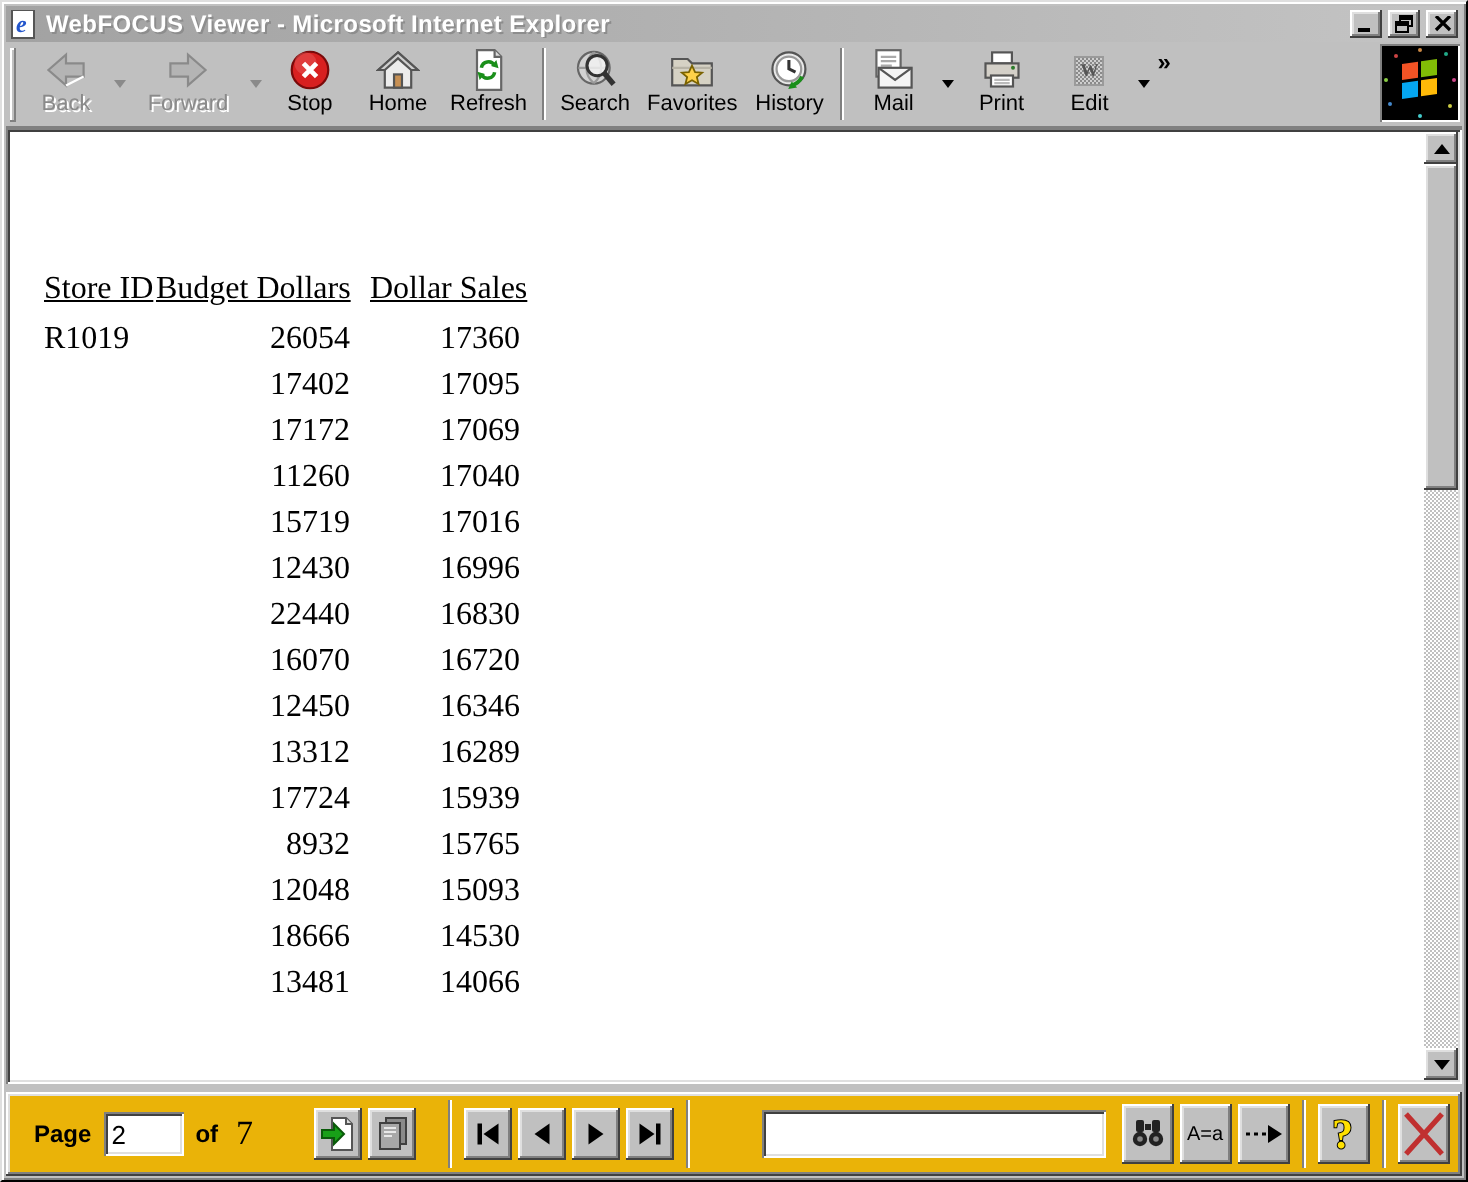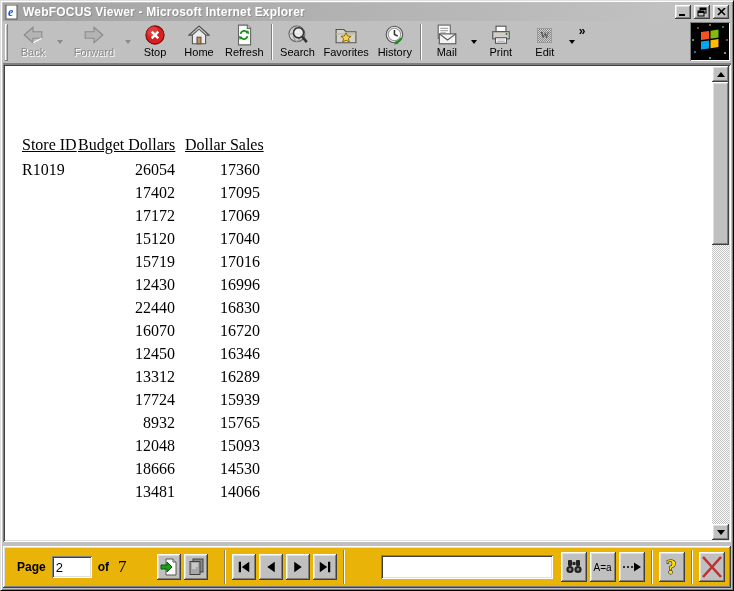--- a/index.html
+++ b/index.html
@@ -328,21 +328,21 @@
               <td class="c2 num">17402</td>
               <td class="c3 num">17095</td>
             </tr>
             <tr>
               <td class="c1"></td>
               <td class="c2 num">17172</td>
               <td class="c3 num">17069</td>
             </tr>
             <tr>
               <td class="c1"></td>
-              <td class="c2 num">15120</td>
+              <td class="c2 num">11260</td>
               <td class="c3 num">17040</td>
             </tr>
             <tr>
               <td class="c1"></td>
               <td class="c2 num">15719</td>
               <td class="c3 num">17016</td>
             </tr>
             <tr>
               <td class="c1"></td>
               <td class="c2 num">12430</td>

